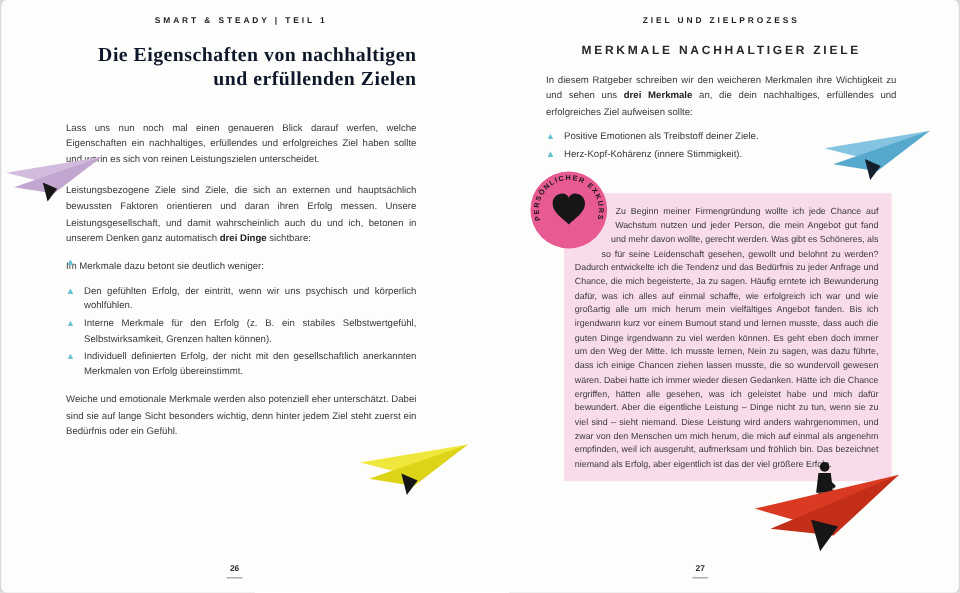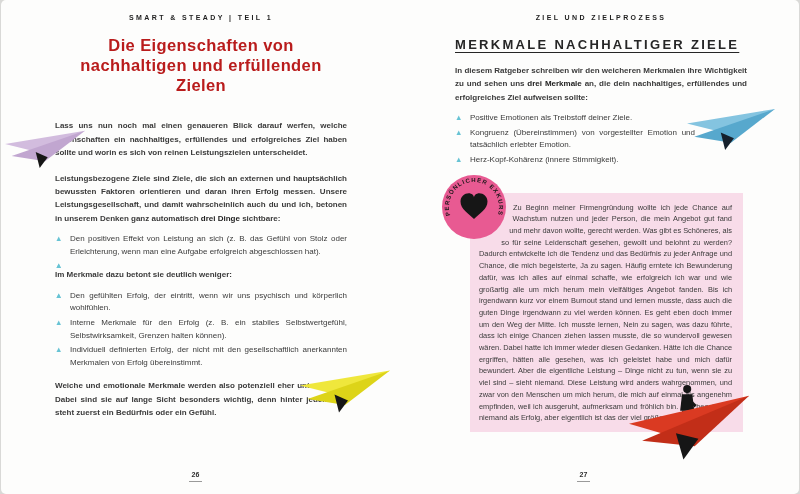--- a/index.html
+++ b/index.html
@@ -17,33 +17,33 @@
   .page { position:absolute; top:0; width:400px; height:494px; }
   .page-left  { left:0; }
   .page-right { left:400px; }
   .page-inner { padding:14px 54px 0 54px; height:100%; position:relative; }
 
   .running-head {
     text-align:center; font-size:7px; font-weight:bold;
     letter-spacing:2.4px; color:#1e1e1e; white-space:nowrap;
   }
   .book-title {
-    margin-top:15px; text-align:center;
-    font-family:Liberation Sans, sans-serif;
+    margin-top:15px; text-align:right;
+    font-family:Liberation Serif, serif;
     font-size:16.5px; font-weight:600; line-height:1.2;
-    color:#b91c1c; letter-spacing:0.4px;
+    color:#0f172a; letter-spacing:0.4px;
   }
   .section-head {
-    text-align:left; font-size:13px; font-weight:bold;
+    text-align:center; font-size:10px; font-weight:bold;
     letter-spacing:2.3px; color:#262626;
-    text-decoration:underline; text-underline-offset:3px;
+    text-underline-offset:3px;
     text-decoration-thickness:0.8px; white-space:nowrap;
   }
   .body-text {
-    font-size:8px; line-height:13.4px; text-align:justify; color:#3a3a3a;font-weight:bold;
+    font-size:8px; line-height:13.4px; text-align:justify; color:#3a3a3a;
   }
   .body-text b { color:#222; }
 
   ul.bullets { list-style:none; margin:8px 0 0 0; padding:0; }
   ul.bullets li {
     position:relative; padding-left:15px; margin-bottom:2px;
     font-size:8px; line-height:12.6px; text-align:justify; color:#3a3a3a;
   }
   .tri {
     position:absolute; left:0; top:0;
@@ -93,21 +93,21 @@
       <div class="running-head">SMART &amp; STEADY | TEIL 1</div>
 
       <div class="book-title">Die Eigenschaften von nachhaltigen und erfüllenden Zielen</div>
 
       <p class="body-text mt17">Lass uns nun noch mal einen genaueren Blick darauf werfen, welche Eigenschaften ein nachhaltiges, erfüllendes und erfolgreiches Ziel haben sollte und worin es sich von reinen Leistungszielen unterscheidet.</p>
 
 
       <p class="body-text mt12"><span>Leistungsbezogene Ziele sind Ziele, die sich an externen und hauptsächlich bewussten Faktoren orientieren und daran ihren Erfolg messen. Unsere Leistungsgesellschaft, und damit wahrscheinlich auch du und ich, betonen in unserem Denken ganz automatisch </span><b>drei Dinge</b><span> sichtbare:</span></p>
 
       <ul class="bullets">
-        <li><span class="tri">▲</span><span>Den positiven Effekt von Leistung an sich (z. B. das Gefühl von Stolz oder Erleichterung, wenn man eine Aufgabe erfolgreich abgeschlossen hat).</span></li>
+        <li><span class="tri">▲</span></li>
         <li><span class="tri">▲</span></li>
         <li><span class="tri">▲</span></li>
       </ul>
 
       <p class="body-text mt10">Im Merkmale dazu betont sie deutlich weniger:</p>
 
       <ul class="bullets">
         <li><span class="tri">▲</span></li>
         <li><span class="tri">▲</span><span>Den gefühlten Erfolg, der eintritt, wenn wir uns psychisch und körperlich wohlfühlen.</span></li>
         <li><span class="tri">▲</span><span>Interne Merkmale für den Erfolg (z. B. ein stabiles Selbstwertgefühl, Selbstwirksamkeit, Grenzen halten können).</span></li>
@@ -123,21 +123,21 @@
   <div class="page page-right">
     <div class="page-inner">
       <div class="running-head">ZIEL UND ZIELPROZESS</div>
 
       <div class="section-head" style="margin-top:16px;">MERKMALE NACHHALTIGER ZIELE</div>
 
       <p class="body-text mt12"><span>In diesem Ratgeber schreiben wir den weicheren Merkmalen ihre Wichtigkeit zu und sehen uns </span><b>drei Merkmale</b><span> an, die dein nachhaltiges, erfüllendes und erfolgreiches Ziel aufweisen sollte:</span></p>
 
       <ul class="bullets" style="width:240px;">
         <li><span class="tri">▲</span><span>Positive Emotionen als Treibstoff deiner Ziele.</span></li>
-        <li><span class="tri">▲</span><span>Kongruenz (Übereinstimmen) von vorgestellter Emotion und tatsächlich erlebter Emotion.</span></li>
+        <li><span class="tri">▲</span></li>
         <li><span class="tri">▲</span><span>Herz-Kopf-Kohärenz (innere Stimmigkeit).</span></li>
       </ul>
 
       <div class="exkurs-box">
         <svg class="exkurs-badge" viewBox="0 0 70 70">
           <circle cx="35" cy="35" r="32" fill="#e85a92"></circle>
           <path d="M35 47 C 29.5 41.5, 21.5 37, 21.5 29.5 C 21.5 24.4, 25.6 21.2, 29.7 21.2 C 32.8 21.2, 35 23.4, 35 25.6 C 35 23.4, 37.2 21.2, 40.3 21.2 C 44.4 21.2, 48.5 24.4, 48.5 29.5 C 48.5 37, 40.5 41.5, 35 47 Z" fill="#161616"></path>
           <defs>
             <path id="badgeTextPath" d="M 14.5,49.3 A 25,25 0 1 1 55.5,49.3" fill="none"></path>
           </defs>

